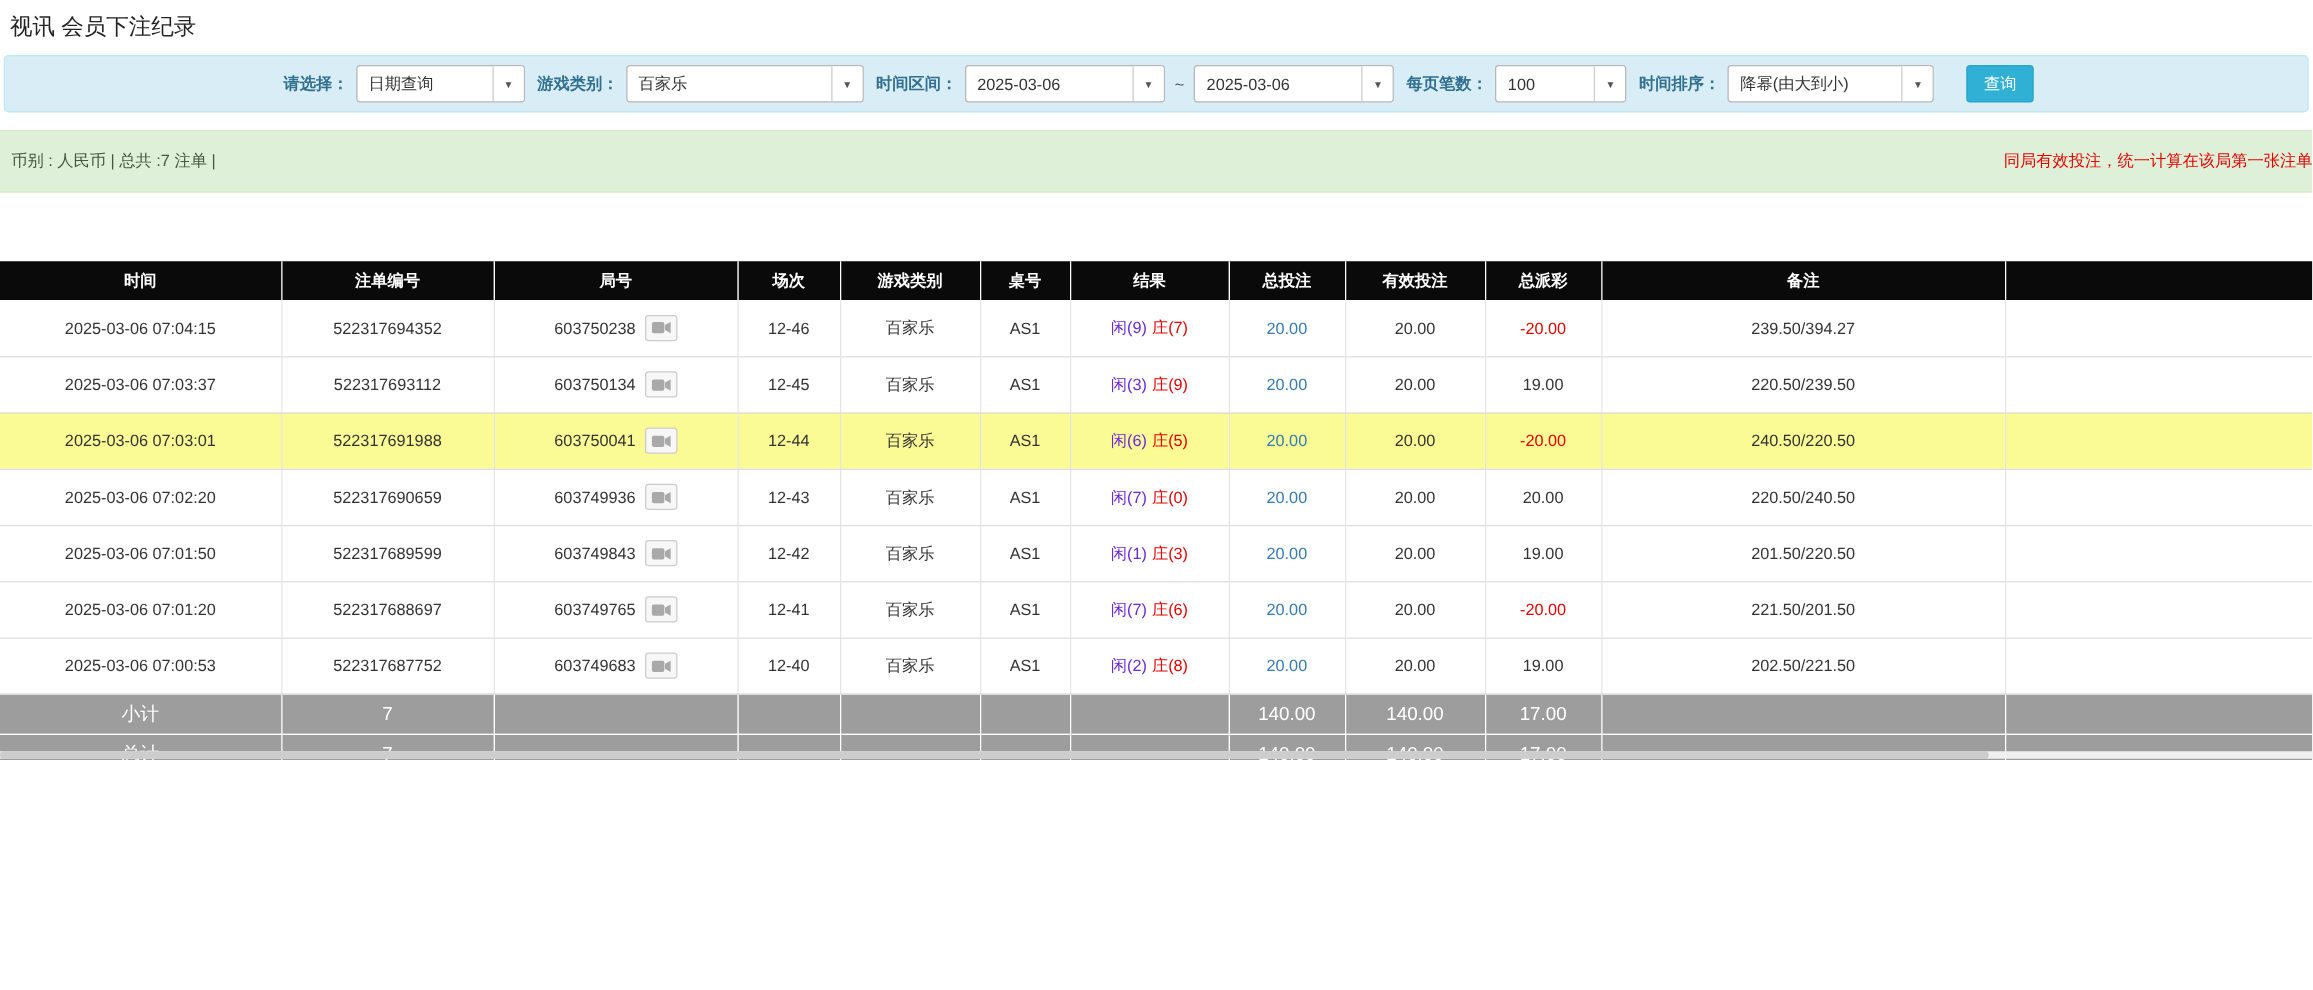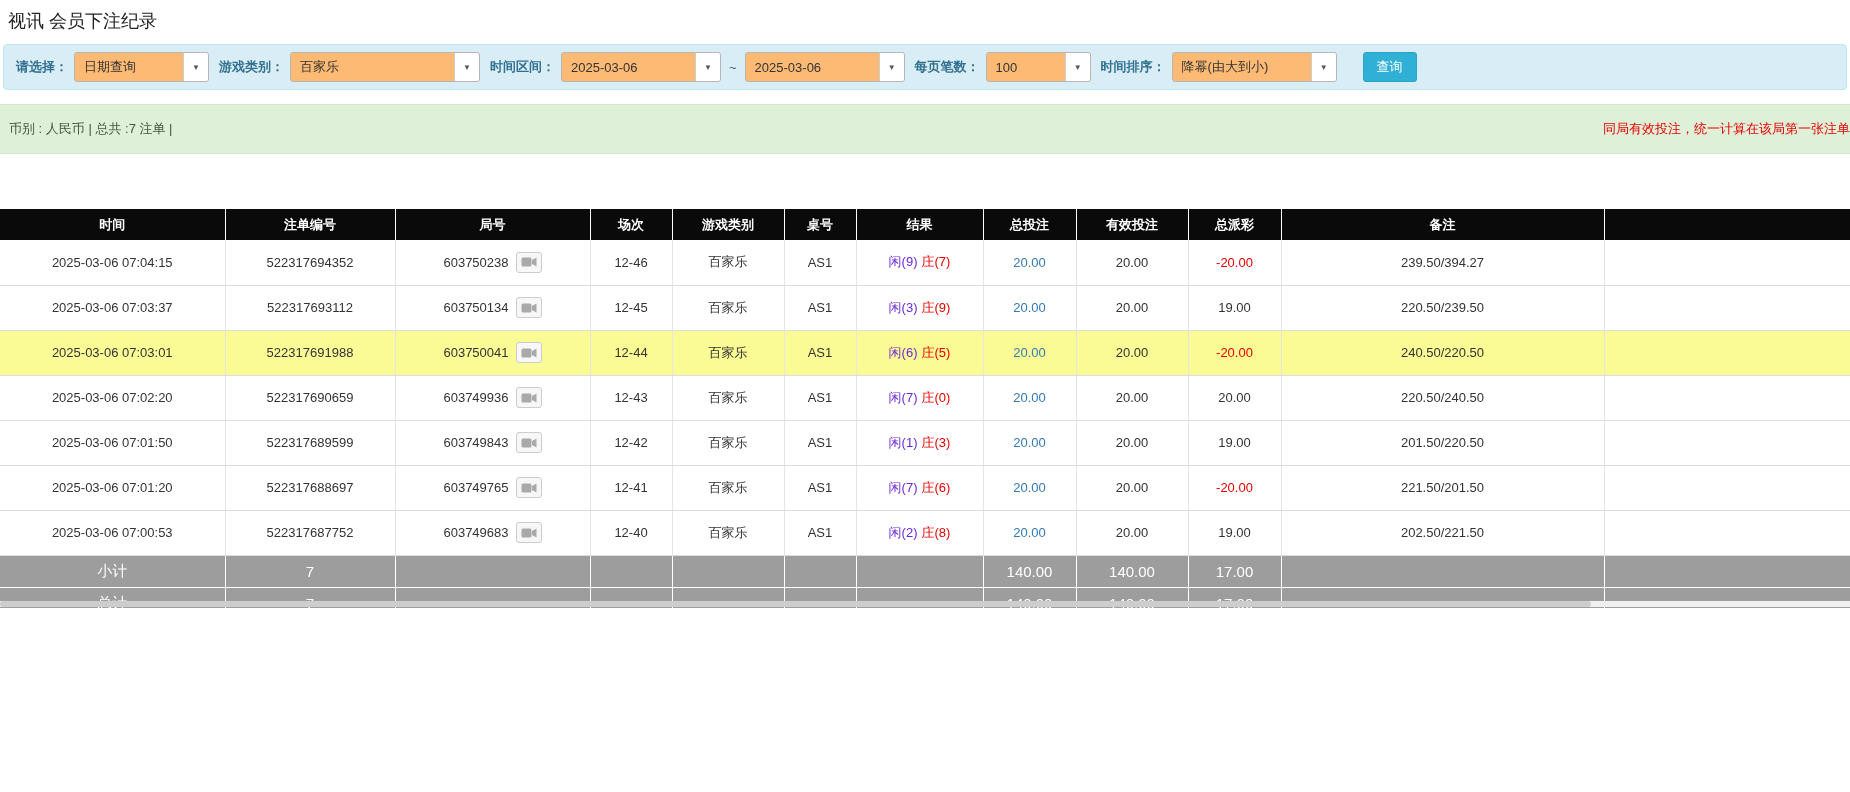--- a/index.html
+++ b/index.html
@@ -4,23 +4,23 @@
 <style>
   * { box-sizing: border-box; }
   html,body { margin:0; padding:0; background:#fff; }
   body { font-family:"Liberation Sans","DejaVu Sans",sans-serif; color:#333; }
   .page { position:relative; width:1850px; height:608px; overflow:hidden; background:#fff; }
 
   .page-title { font-size:18px; font-weight:400; color:#222; margin:0; padding:9px 10px 11px 8px; }
 
   
   .filter-bar { display:flex; align-items:center; gap:6px; background:#d9edf7; border:1px solid #bce8f1;
-    border-radius:4px; margin:0 3px; padding:8px; height:46px; }
+    border-radius:4px; margin:0 3px; padding:8px; height:46px;justify-content:center; }
   .flabel { color:#31708f; font-size:13px; font-weight:bold; white-space:nowrap; margin-left:4px; }
-  .combo { display:flex; align-items:stretch; background:#fdba74; border:1px solid #b6b6b6; border-radius:3px;
+  .combo { display:flex; align-items:stretch; background:#ffffff; border:1px solid #b6b6b6; border-radius:3px;
     height:30px; overflow:hidden; flex:0 0 auto; }
   .combo-value { flex:1; display:flex; align-items:center; padding:0 9px; font-size:13px; color:#333; white-space:nowrap; overflow:hidden; }
   .combo-btn { width:25px; border-left:1px solid #ccc; display:flex; align-items:center; justify-content:center;
     font-size:8px; color:#555; background:#fff; cursor:pointer; }
   .w135{width:135px}.w190{width:190px}.w160{width:160px}.w105{width:105px}.w165{width:165px}
   .tilde { color:#555; font-size:13px; padding:0 2px; }
   .search-btn { margin-left:20px; background:#31b0d5; color:#fff; border:1px solid #28a4c9; border-radius:3px;
     height:30px; padding:0 13px; font-size:13px; cursor:pointer; }
 
   

